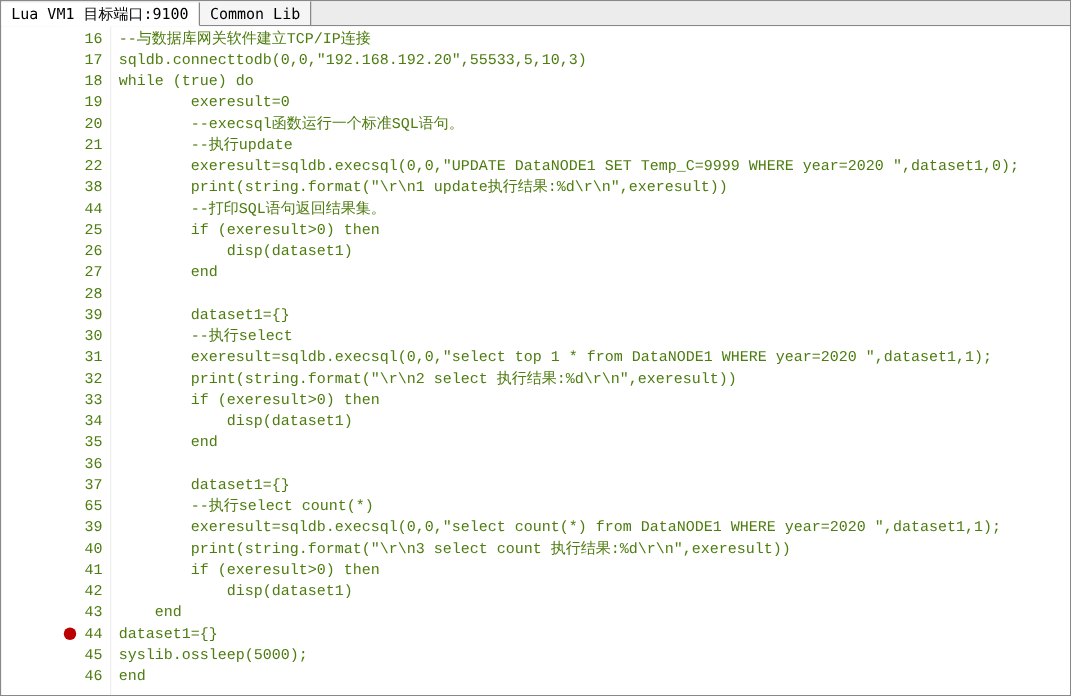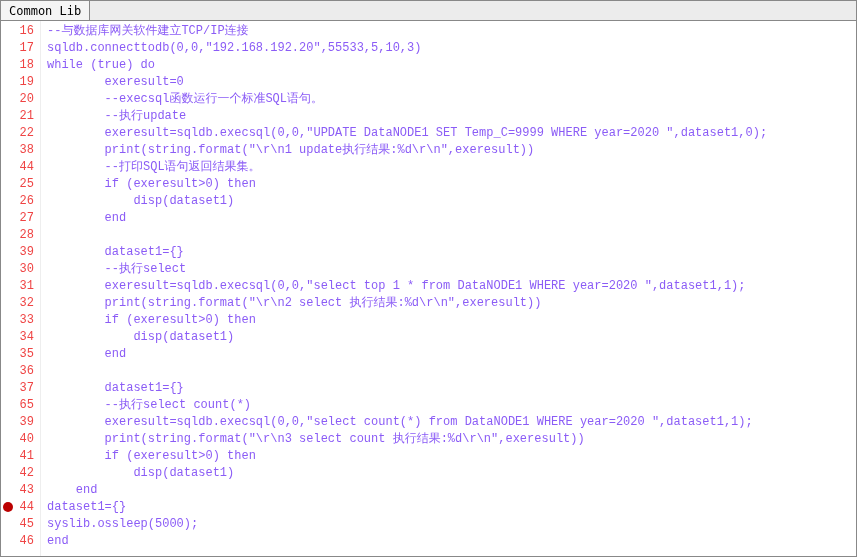--- a/index.html
+++ b/index.html
@@ -39,55 +39,57 @@
     display: flex;
     height: calc(100% - 20px);
     overflow: auto;
     background: #fff;
   }
   .gutter {
     width: 40px;
     flex-shrink: 0;
     text-align: right;
     padding-right: 6px;
-    color: #ef4444;
+    color: #4d7c0f;
     font-family: Consolas, "Courier New", monospace;
     font-size: 12px;
     line-height: 17px;
     user-select: none;
     background: #fff;
     border-right: 1px solid #eee;
     padding-top: 2px;
+    margin-left: 48px;
   }
   .code {
     flex: 1;
     font-family: Consolas, "Courier New", monospace;
     font-size: 12px;
     line-height: 17px;
     white-space: pre;
-    color: #8b5cf6;
+    color: #4d7c0f;
     padding-left: 6px;
     padding-top: 2px;
   }
   .gutter div, .code div { height: 17px; }
   .bp-marker {
     position: absolute;
     left: 2px;
     width: 10px;
     height: 10px;
     background: #b00;
     border-radius: 50%;
     margin-top: 3px;
   }
   .gutter-row { position: relative; }
 </style>
 </head>
 <body>
 
 <div class="tab-bar">
+  <div class="tab active">Lua VM1 目标端口:9100</div>
   <div class="tab">Common Lib</div>
 </div>
 
 <div class="editor">
   <div class="gutter" id="gutter">
       <div class="gutter-row"><span>16</span></div>
       <div class="gutter-row"><span>17</span></div>
       <div class="gutter-row"><span>18</span></div>
       <div class="gutter-row"><span>19</span></div>
       <div class="gutter-row"><span>20</span></div>

